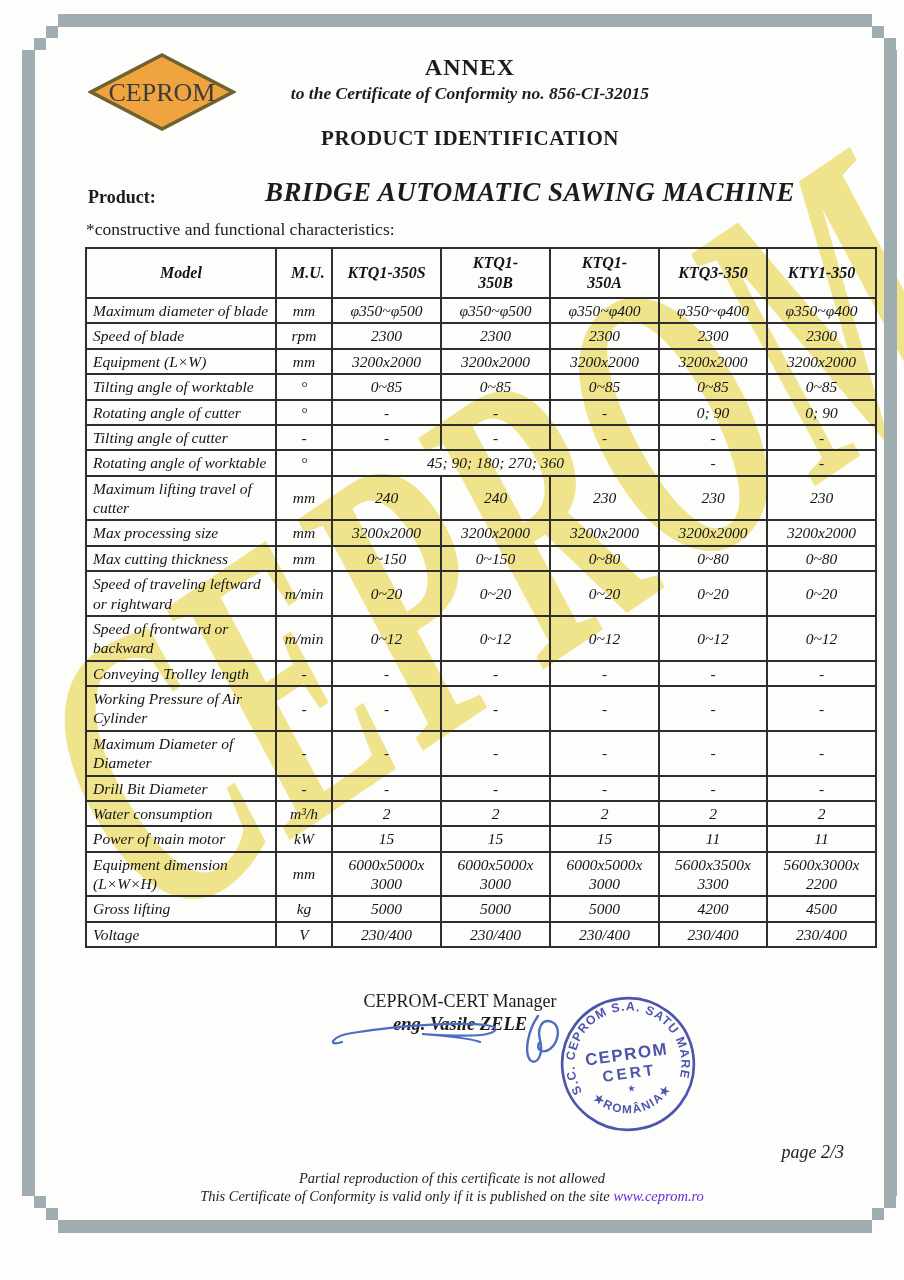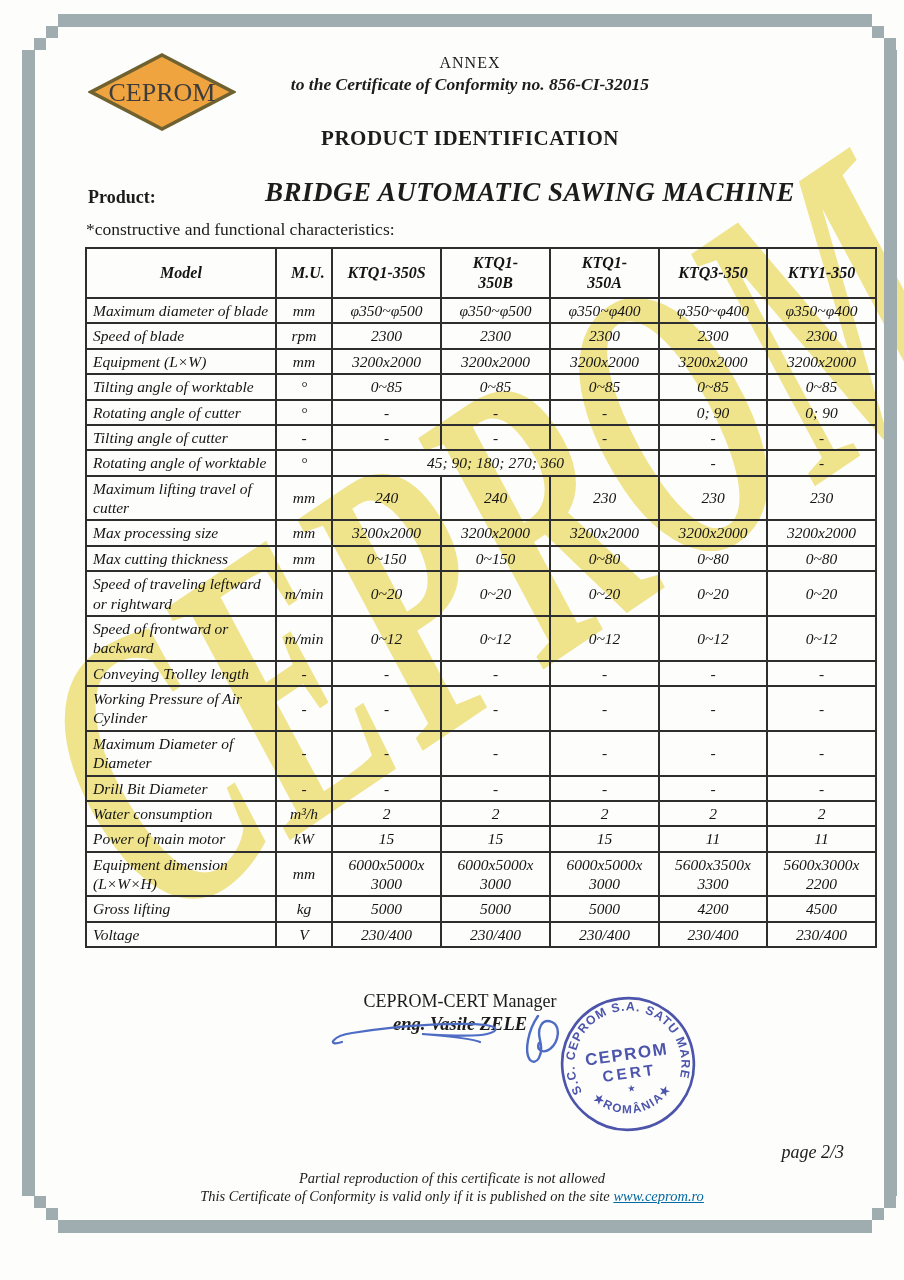--- a/index.html
+++ b/index.html
@@ -26,21 +26,21 @@
   .watermark{
     position:absolute;left:85px;top:700px;z-index:0;
     font-size:235px;line-height:235px;font-weight:bold;font-style:italic;
     color:#efe38c;white-space:nowrap;letter-spacing:2px;
     transform:rotate(-34deg) scale(1,1.7);transform-origin:0 50%;
   }
 
   
   .logo{position:absolute;left:88px;top:52px;z-index:2;}
   .annex-block{position:absolute;left:225px;top:54px;width:490px;text-align:center;z-index:2;}
-  .annex-title{font-weight:normal;font-size:16px;letter-spacing:1px;}
+  .annex-title{font-weight:bold;font-size:24px;letter-spacing:1px;}
   .annex-subtitle{font-weight:bold;font-style:italic;font-size:17.5px;margin-top:2px;}
   .section-title{position:absolute;left:120px;top:126px;width:700px;text-align:center;
     font-weight:bold;font-size:21px;letter-spacing:0.5px;z-index:2;}
   .product-label{position:absolute;left:88px;top:187px;font-weight:bold;font-size:18px;z-index:2;}
   .product-name{position:absolute;left:245px;top:177px;width:570px;text-align:center;
     font-weight:bold;font-style:italic;font-size:27px;letter-spacing:0.5px;z-index:2;}
   .char-note{position:absolute;left:86px;top:219px;font-size:17.5px;z-index:2;}
 
   
   table.spec{position:absolute;left:85px;top:247px;width:790px;border-collapse:collapse;
@@ -57,21 +57,21 @@
   .signature-svg{position:absolute;left:328px;top:1008px;z-index:3;}
   .stamp-svg{position:absolute;left:556px;top:992px;z-index:3;transform:rotate(-8deg);opacity:.93;}
 
   
   .page-num{position:absolute;left:60px;top:1142px;width:784px;text-align:right;
     font-style:italic;font-size:18px;z-index:2;}
   .foot-line1{position:absolute;left:60px;top:1170px;width:784px;text-align:center;
     font-style:italic;font-size:14.5px;z-index:2;}
   .foot-line2{position:absolute;left:60px;top:1188px;width:784px;text-align:center;
     font-style:italic;font-size:14.5px;z-index:2;}
-  .site-link{color:#0369a1;text-decoration:underline;cursor:pointer;}
+  .site-link{color:#6d28d9;cursor:pointer;}
 </style>
 </head>
 <body>
 
 <div class="page">
 
   <div class="frame f-top"></div>
   <div class="frame f-bottom"></div>
   <div class="frame f-left"></div>
   <div class="frame f-right"></div>

